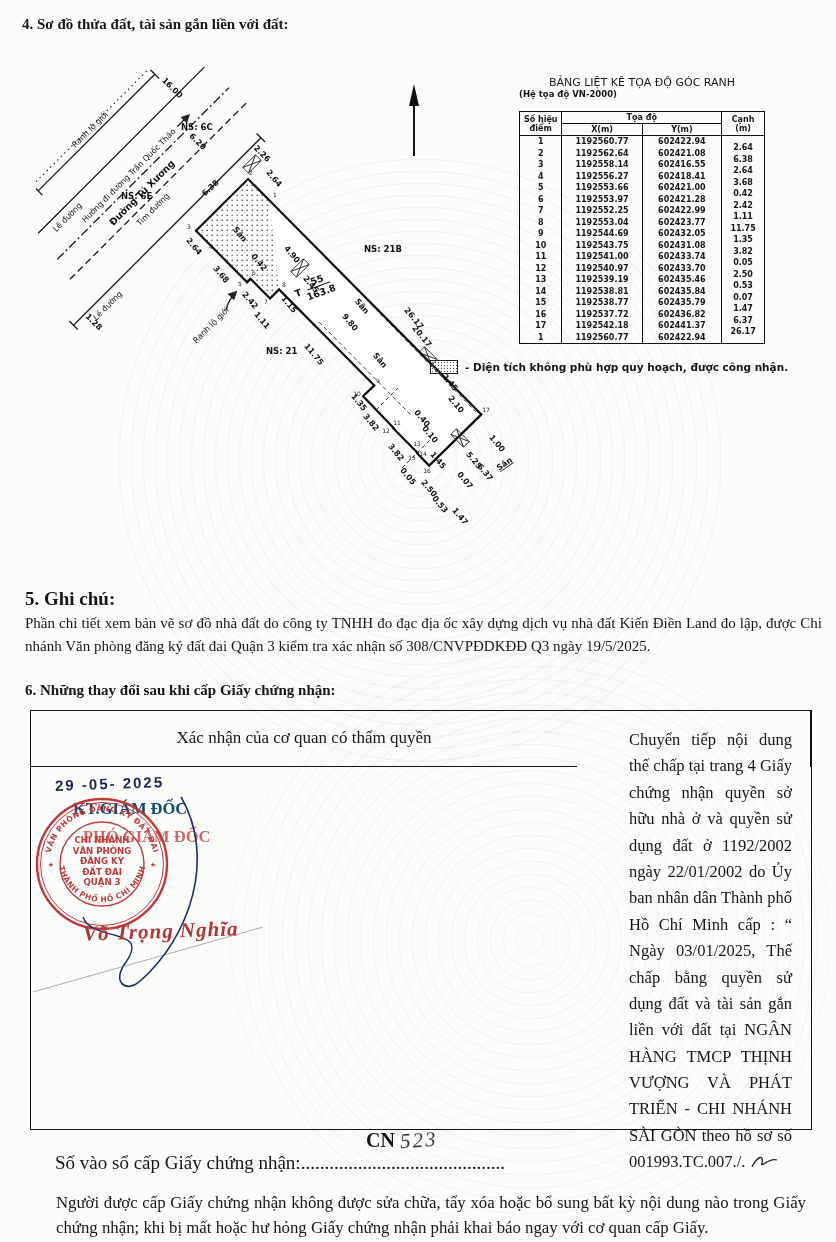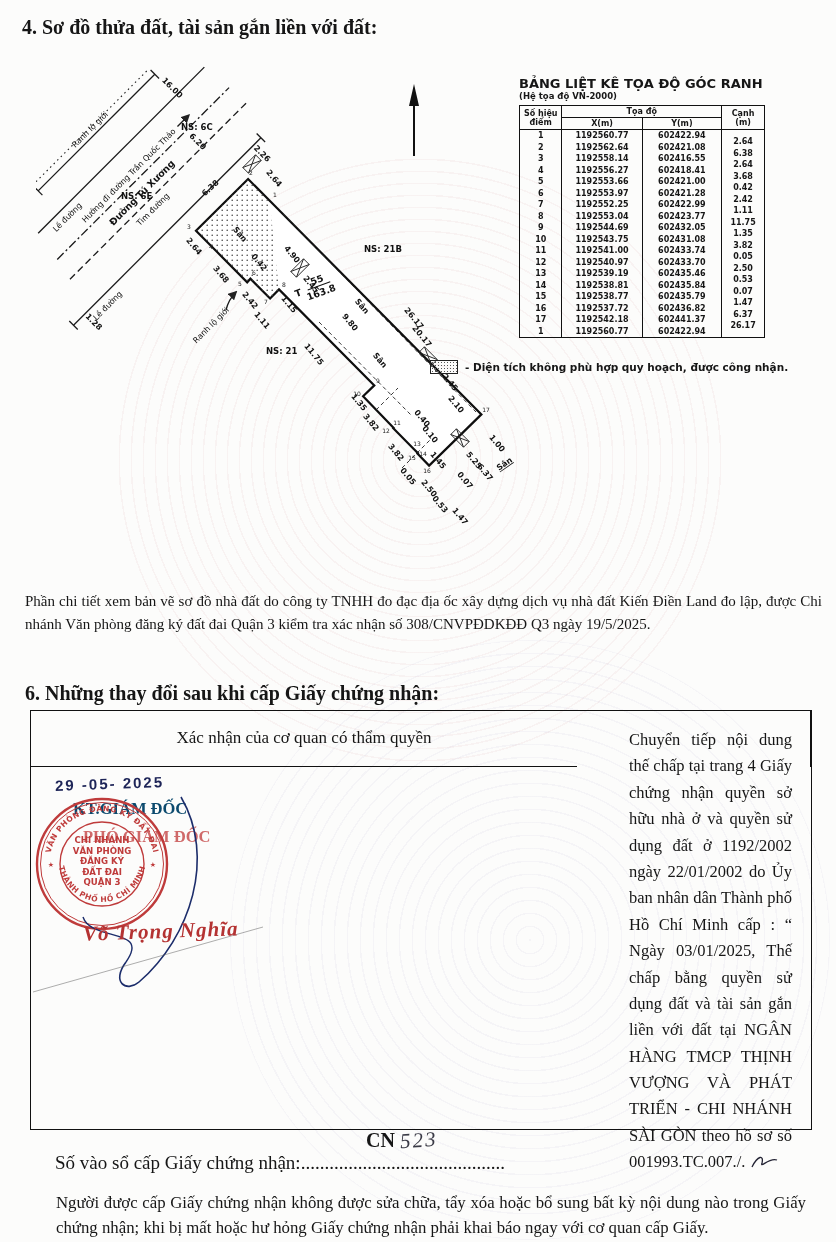--- a/index.html
+++ b/index.html
@@ -3,21 +3,21 @@
 <meta charset="utf-8">
 <style>
   html,body{margin:0;padding:0}
   body{width:836px;height:1242px;background:#fcfcfb;position:relative;overflow:hidden;
        font-family:"Liberation Serif",serif;color:#161616}
   .wm{position:absolute;border-radius:50%;pointer-events:none;
       background:repeating-radial-gradient(circle,rgba(203,130,135,.08) 0 1.5px,transparent 1.5px 12px)}
   #wm1{left:110px;top:150px;width:620px;height:620px}
   #wm2{left:230px;top:640px;width:600px;height:600px;background:repeating-radial-gradient(circle,rgba(150,140,190,.07) 0 1.5px,transparent 1.5px 13px)}
 
-  .sec-title{position:absolute;font-weight:bold;font-size:20px}
+  .sec-title{position:absolute;font-weight:bold;font-size:15px}
   #sec4-title{left:22px;top:16px}
   #sec5-block{position:absolute;left:25px;top:588px;width:797px}
   #sec5-title{font-weight:bold;font-size:19px}
   #sec5-text{font-size:15px;line-height:1.5;text-align:justify;margin-top:2px}
   #sec6-title{left:25px;top:682px}
 
   
   #diagram{position:absolute;left:36px;top:64px}
   .rd{stroke:#1a1a1a;stroke-width:1.3;fill:none}
   .dotted{stroke-dasharray:1.5 3.5;stroke-width:1.1}
@@ -28,23 +28,23 @@
   .rlab{font:8px "DejaVu Sans",sans-serif;fill:#111;text-anchor:middle}
   .rlab.big{font-size:9.5px;font-weight:bold}
   .dim{font:bold 8px "DejaVu Sans",sans-serif;fill:#111;text-anchor:middle}
   .vtx{font:6px "DejaVu Sans",sans-serif;fill:#222;text-anchor:middle}
   .nslab{font:bold 8.5px "DejaVu Sans",sans-serif;fill:#111}
   .frac{font:bold 9.5px "DejaVu Sans",sans-serif;fill:#111;text-anchor:middle}
   .smk{stroke:#222;stroke-width:.9;fill:none}
 
   
   #coord-wrap{position:absolute;left:519px;top:76px;width:246px;font-family:"DejaVu Sans",sans-serif}
-  #coord-wrap .t1{font-size:13px;font-weight:bold;text-align:left}
+  #coord-wrap .t1{font-size:11px;font-weight:normal;text-align:center}
   #coord-wrap .t2{font-size:8.5px;font-weight:bold;text-align:left}
-  #coord-table{border-collapse:collapse;width:100%;margin-top:4px;border:1.5px solid #111}
+  #coord-table{border-collapse:collapse;width:100%;margin-top:12px;border:1.5px solid #111}
   #coord-table th{border:1px solid #111;font-size:8px;padding:1px 2px;text-align:center;font-weight:bold}
   #coord-table td{border-left:1px solid #111;border-right:1px solid #111;border-top:none;border-bottom:none;
       font-size:8px;font-weight:bold;text-align:center;height:11.5px;line-height:11.5px;padding:0 2px;white-space:nowrap}
   #coord-table td.edge-col{vertical-align:top;padding-top:6px}
   #coord-table td.edge-col div{height:11.5px;line-height:11.5px;font-weight:bold;text-align:center}
 
   
   #legend{position:absolute;left:430px;top:360px;display:flex;align-items:center;gap:7px;
           font:bold 10.5px "DejaVu Sans",sans-serif}
   #legend .box{width:26px;height:12px;border:1.2px solid #222;
@@ -363,20 +363,21 @@
       </tbody>
   </table>
 </div>
 
 <div id="legend">
   <span class="box"></span>
   <span>- Diện tích không phù hợp quy hoạch, được công nhận.</span>
 </div>
 
 <div id="sec5-block">
+  <div id="sec5-title">5. Ghi chú:</div>
   <div id="sec5-text">Phần chi tiết xem bản vẽ sơ đồ nhà đất do công ty TNHH đo đạc địa ốc xây dựng dịch vụ nhà đất Kiến Điền Land đo lập, được Chi nhánh Văn phòng đăng ký đất đai Quận 3 kiểm tra xác nhận số 308/CNVPĐDKĐĐ Q3 ngày 19/5/2025.</div>
 </div>
 
 <div class="sec-title" id="sec6-title">6. Những thay đổi sau khi cấp Giấy chứng nhận:</div>
 
 <div id="tbl6">
   <div class="hr">Xác nhận của cơ quan có thẩm quyền</div>
   <div class="bl">
     <span>Chuyển tiếp nội dung thế chấp tại trang 4 Giấy chứng nhận quyền sở hữu nhà ở và quyền sử dụng đất ở 1192/2002 ngày 22/01/2002 do Ủy ban nhân dân Thành phố Hồ Chí Minh cấp : “ Ngày 03/01/2025, Thế chấp bằng quyền sử dụng đất và tài sản gắn liền với đất tại NGÂN HÀNG TMCP THỊNH VƯỢNG VÀ PHÁT TRIỂN - CHI NHÁNH SÀI GÒN theo hồ sơ số 001993.TC.007./.</span>
     <span class="flourish">

